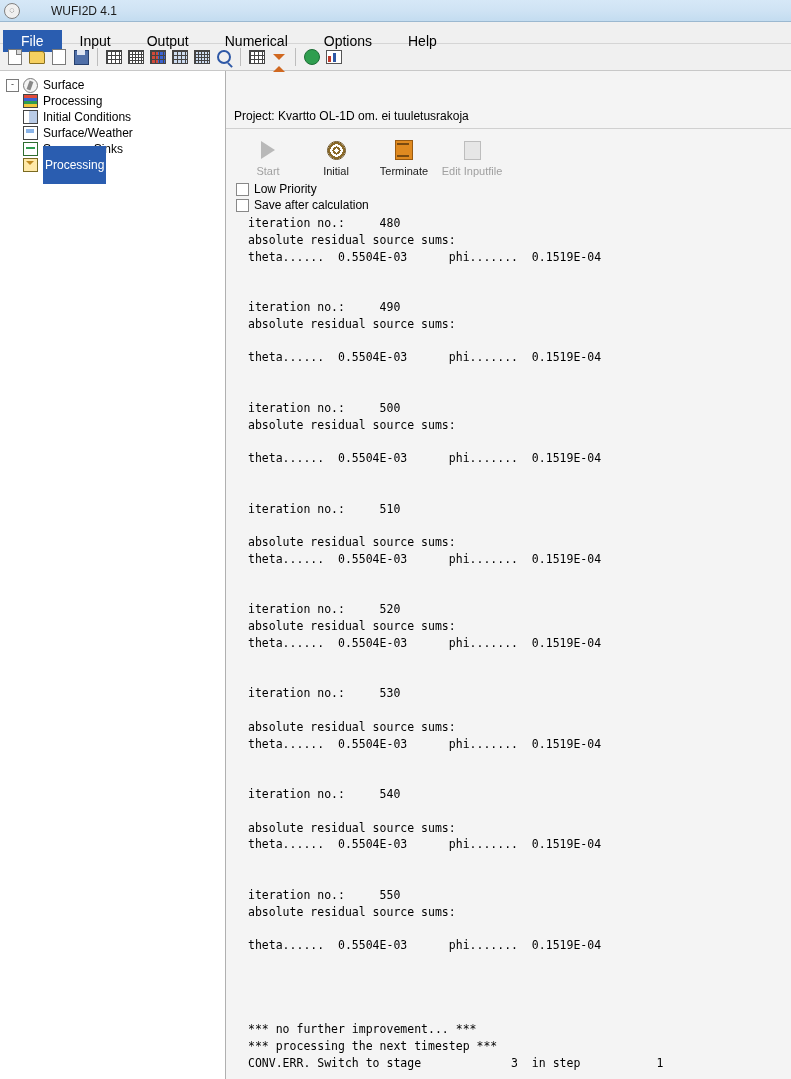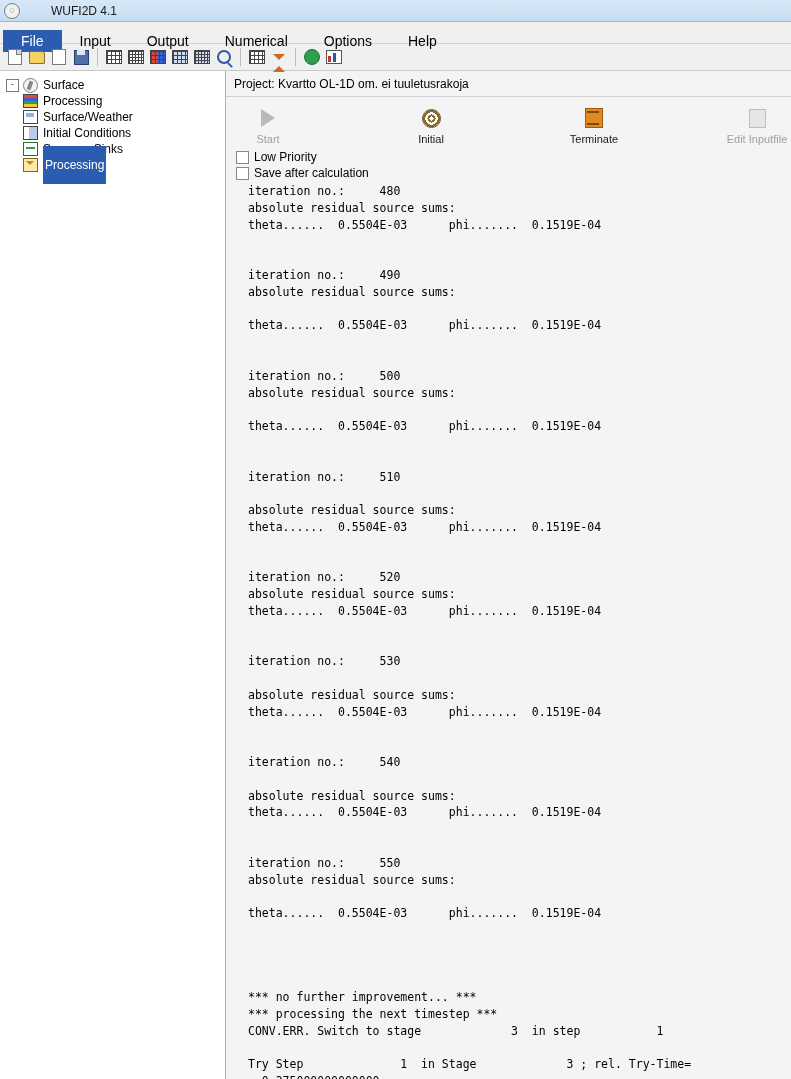--- a/index.html
+++ b/index.html
@@ -245,27 +245,27 @@
   }
   .proj-header {
     height: 25px;
     background: #f4f4f4;
     border-bottom: 1px solid #d0d0d0;
     display: flex;
     align-items: center;
     padding-left: 8px;
     font-size: 12px;
     color: #000;
+    margin-top: 32px;
   }
   .action-bar {
     background: #f4f4f4;
     padding: 6px 0 2px 8px;
     display: flex;
-    gap: 12px;
-    justify-content: space-between;
+    gap: 0;
   }
   .action-btn {
     width: 68px;
     text-align: center;
     padding-top: 2px;
     font-size: 11px;
     color: #1a1a1a;
   }
   .action-btn.disabled { color: #a0a0a0; }
   .action-glyph {
@@ -404,28 +404,28 @@
 
 
     <div class="tree-row">
       <span class="tree-indent"></span>
       <span class="node-icon ico-mat"></span>
       <span class="node-label">Processing</span>
     </div>
 
     <div class="tree-row">
       <span class="tree-indent"></span>
+      <span class="node-icon ico-init"></span>
+      <span class="node-label">Initial Conditions</span>
+    </div>
+
+    <div class="tree-row">
+      <span class="tree-indent"></span>
       <span class="node-icon ico-weather"></span>
       <span class="node-label">Surface/Weather</span>
-    </div>
-
-    <div class="tree-row">
-      <span class="tree-indent"></span>
-      <span class="node-icon ico-init"></span>
-      <span class="node-label">Initial Conditions</span>
     </div>
 
     <div class="tree-row">
       <span class="tree-indent"></span>
       <span class="node-icon ico-sources"></span>
       <span class="node-label">Sources, Sinks</span>
     </div>
 
 
     <div class="tree-row">

